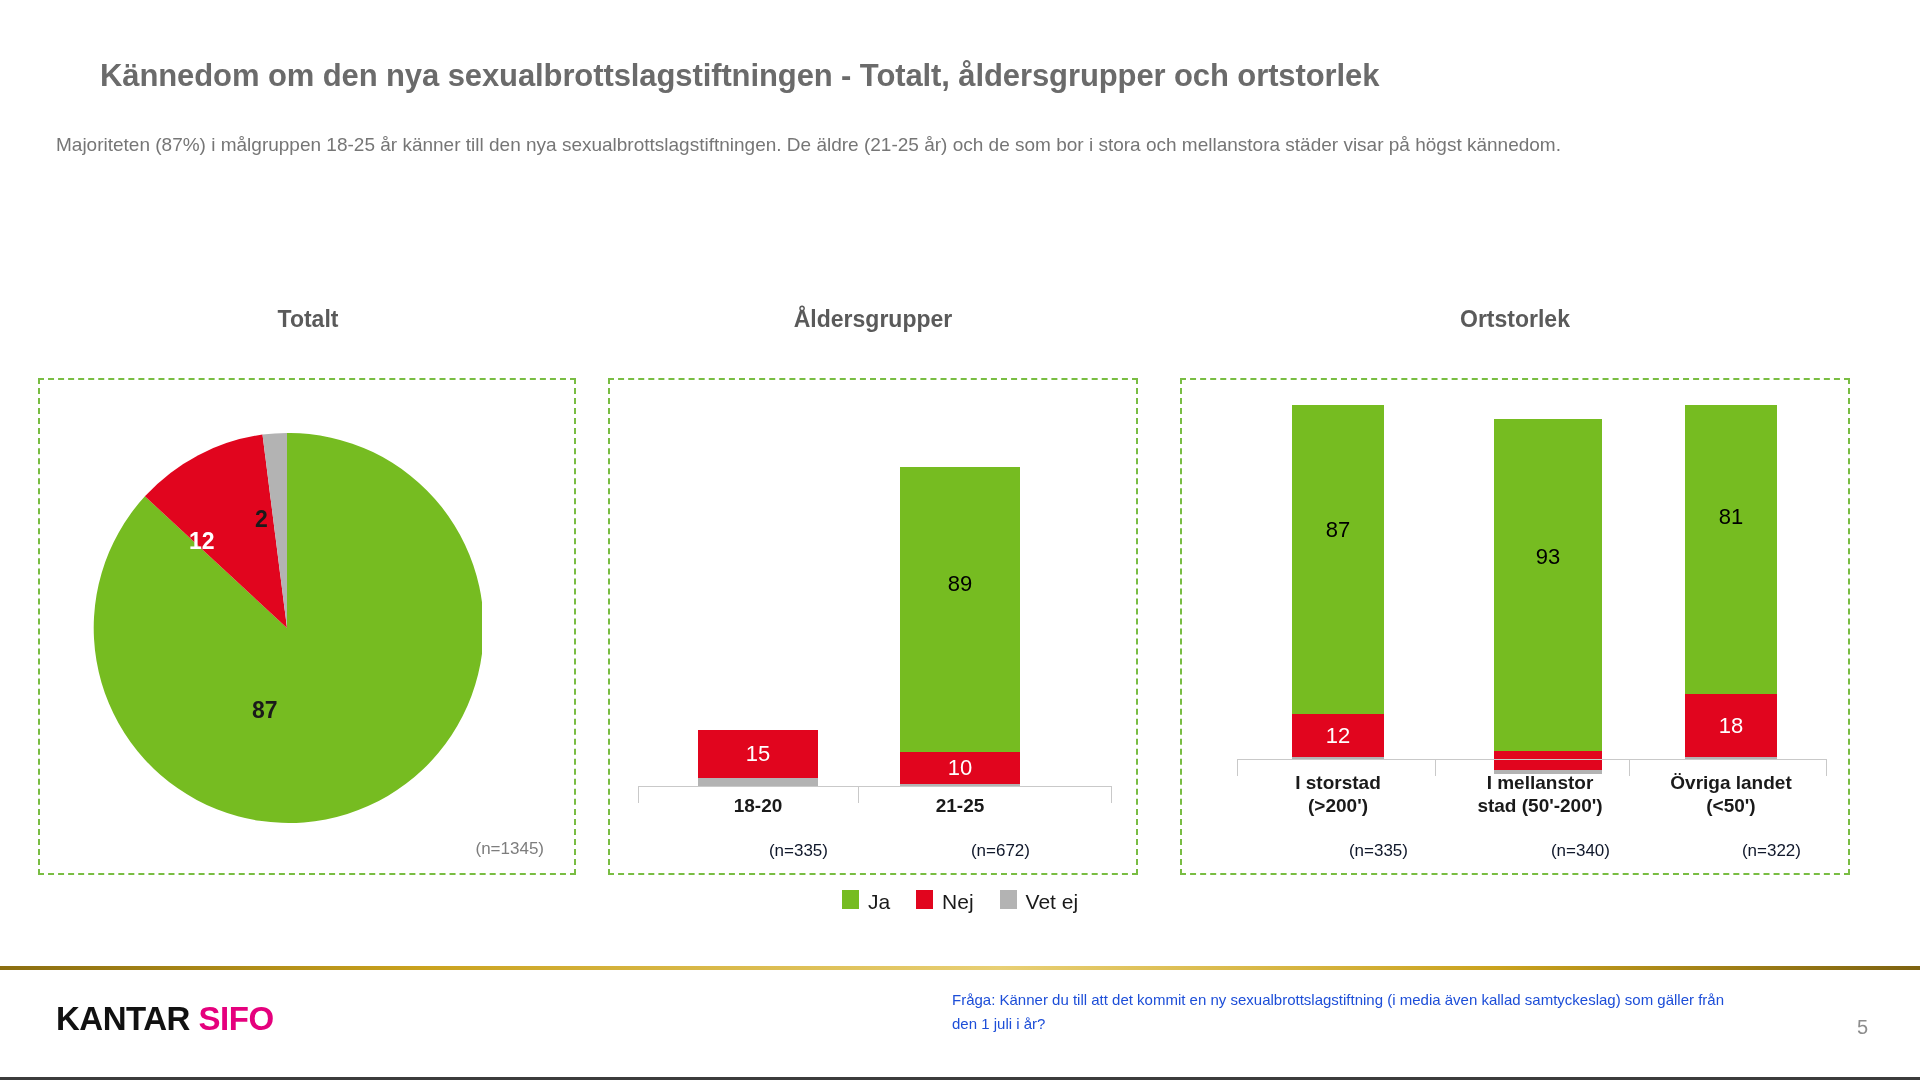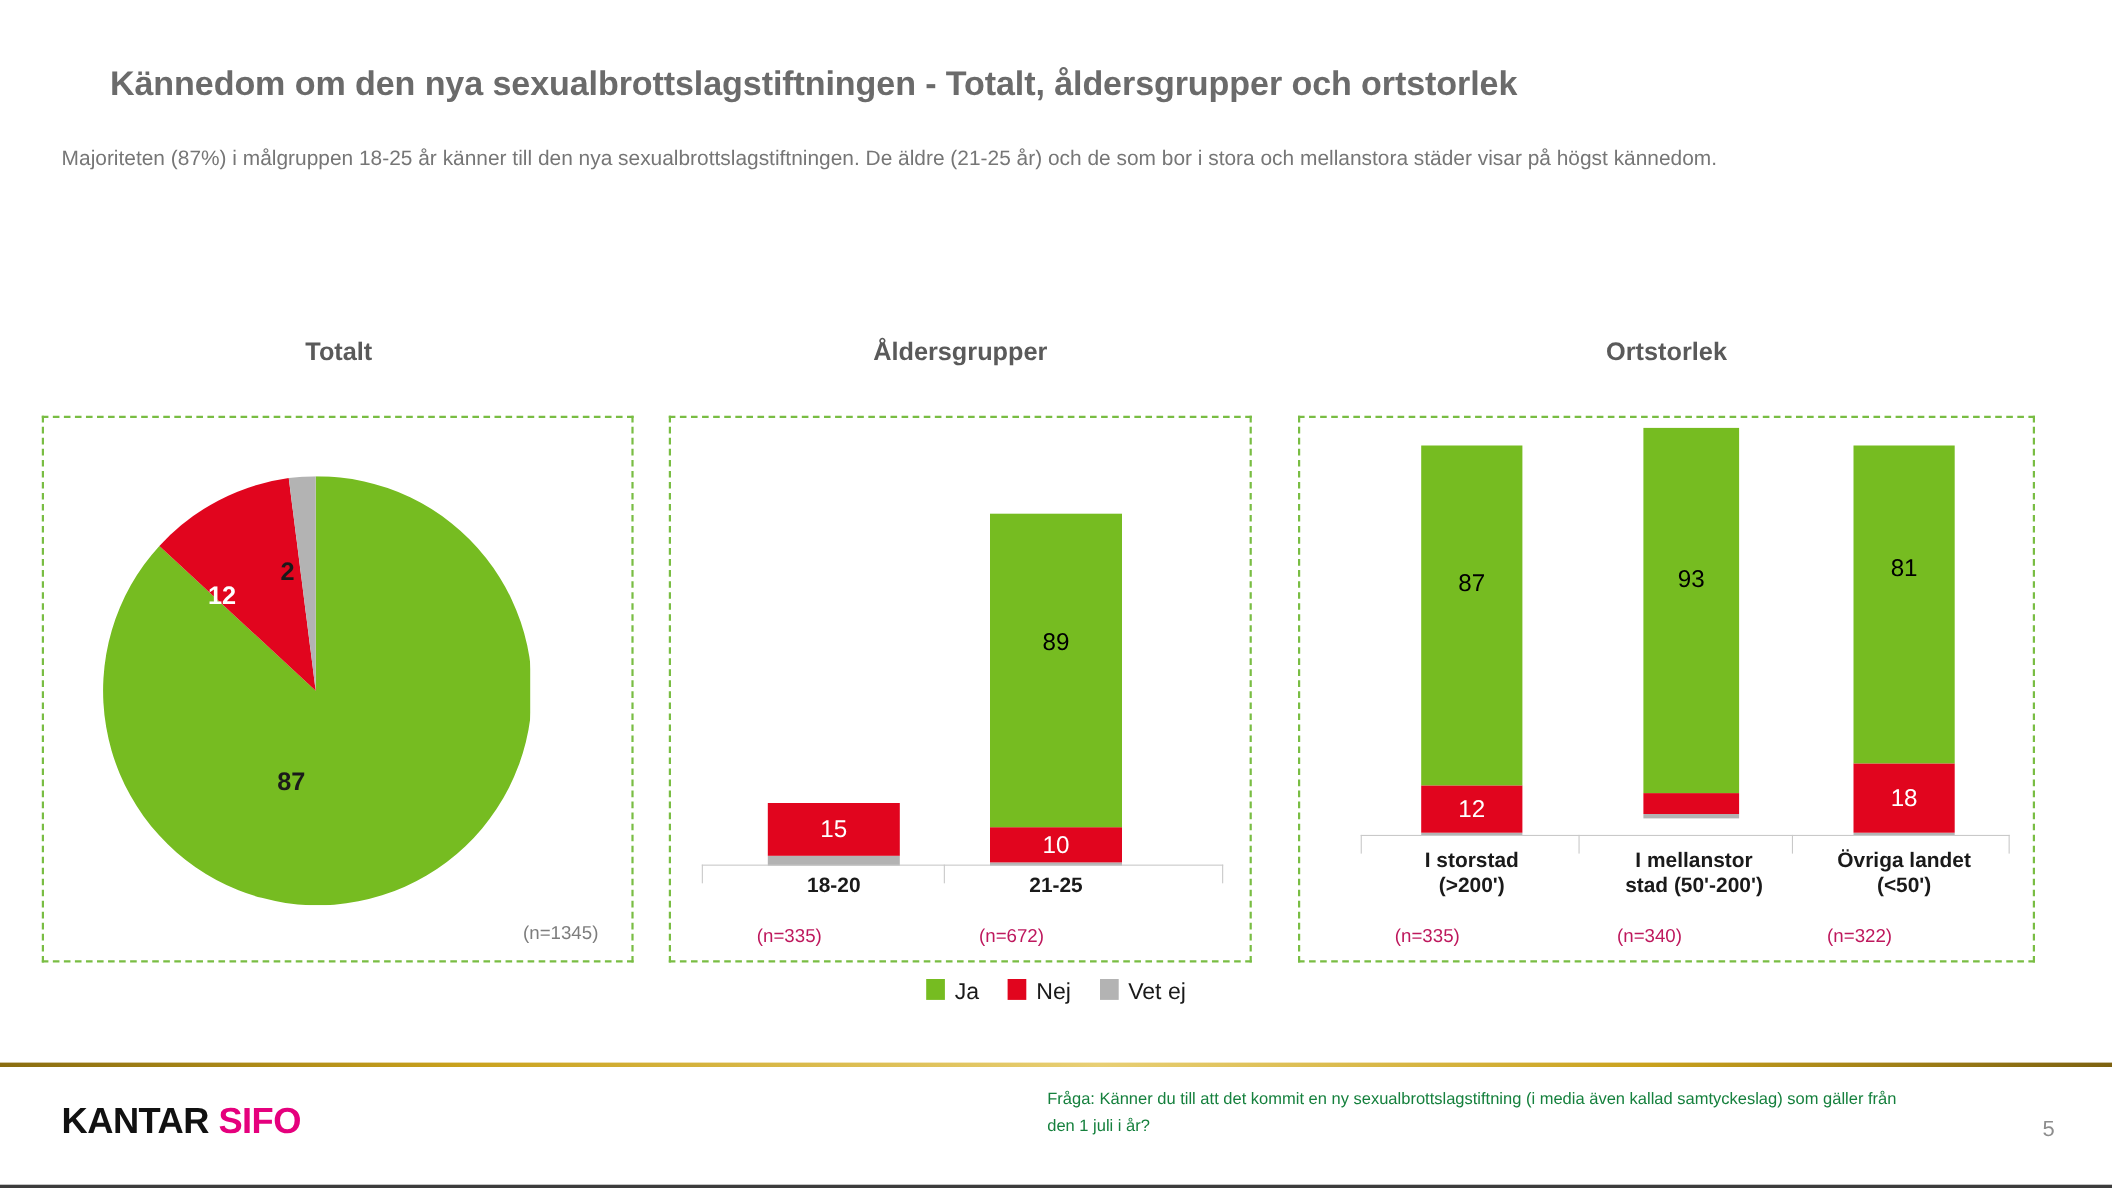--- a/index.html
+++ b/index.html
@@ -95,23 +95,23 @@
   .cat-label {
     position: absolute;
     text-align: center;
     font-size: 19px;
     font-weight: bold;
     color: #1a1a1a;
     line-height: 1.25;
   }
   .n-label {
     position: absolute;
-    text-align: left;
+    text-align: right;
     font-size: 17px;
-    color: #be185d;
+    color: #0f172a;
   }
   .n-label-right {
     position: absolute;
     font-size: 17px;
     color: #7d7d7d;
   }
 
   
   .legend {
     position: absolute;
@@ -164,21 +164,21 @@
     white-space: nowrap;
   }
   .brand-kantar { color: #111111; }
   .brand-sifo { color: #e5007d; }
   .footer-question {
     position: absolute;
     left: 952px;
     top: 988px;
     width: 790px;
     font-size: 15px;
-    color: #15803d;
+    color: #1d4ed8;
     line-height: 1.62;
   }
   .page-number {
     position: absolute;
     right: 52px;
     top: 1016px;
     font-size: 20px;
     color: #8d8d8d;
   }
 </style>
@@ -256,21 +256,21 @@
         <span></span>
       </div>
     <div class="seg seg-nej" style="bottom:3px; height:43px;">
         <span>12</span>
       </div>
     <div class="seg seg-ja" style="bottom:46px; height:309px;">
       <span style="position:absolute; top:112px;">87</span>
     </div>
   </div>
 
-  <div style="position:absolute; left:312px; bottom:129px; width:87px; height:355px;">
+  <div style="position:absolute; left:312px; bottom:99px; width:108px; height:355px;">
     <div class="seg seg-vet" style="bottom:0; height:4px;">
         <span></span>
       </div>
     <div class="seg seg-nej" style="bottom:4px; height:19px;">
         <span></span>
       </div>
     <div class="seg seg-ja" style="bottom:23px; height:332px;">
       <span style="position:absolute; top:125px;">93</span>
     </div>
   </div>

